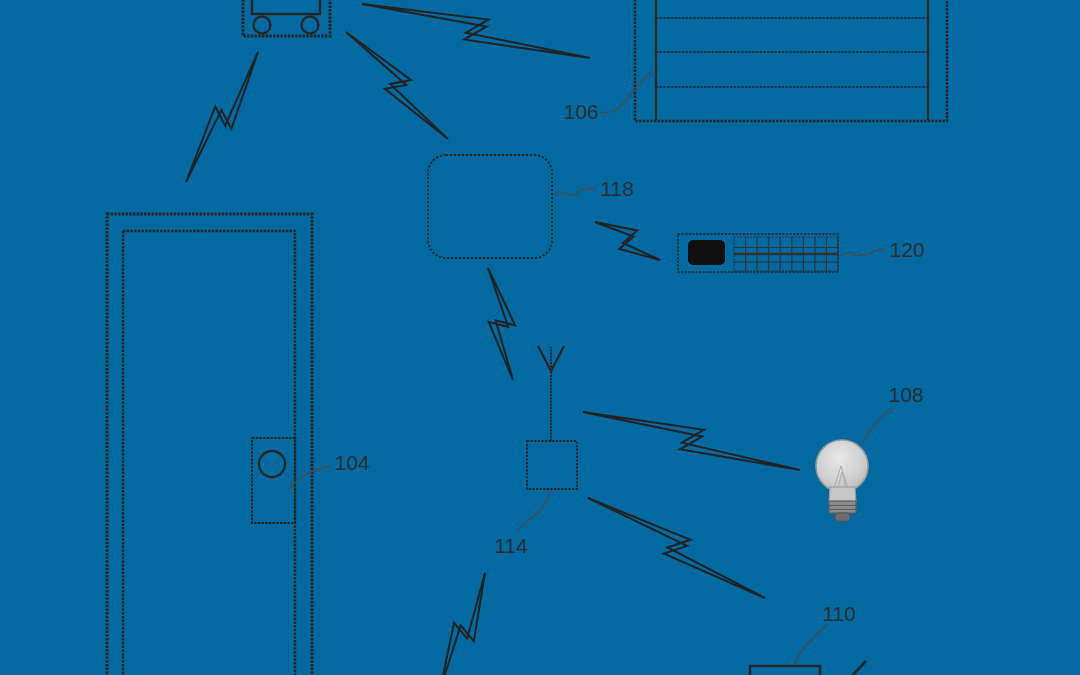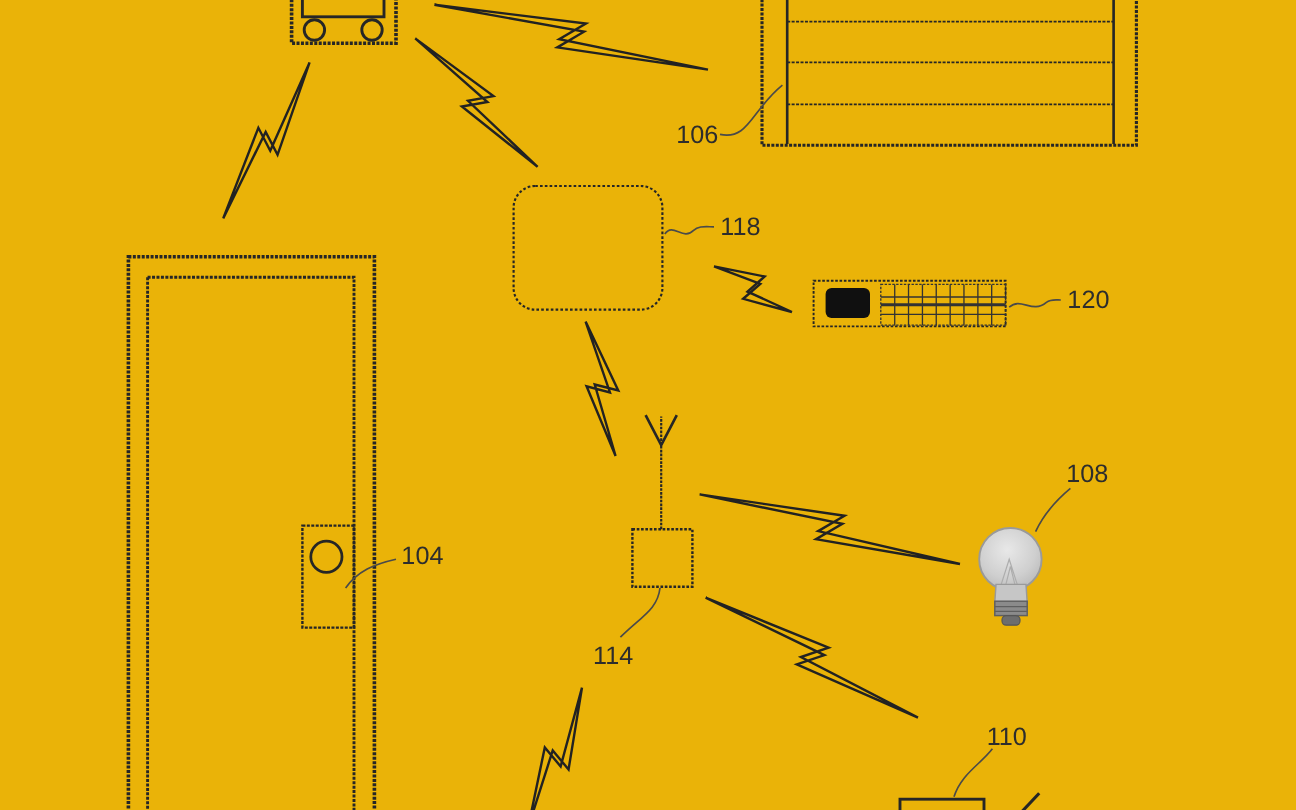--- a/index.html
+++ b/index.html
@@ -1,16 +1,16 @@
 <!DOCTYPE html>
 <html><head>
 <meta charset="utf-8">
 <style>
   html,body{margin:0;padding:0;background:#fff;width:1080px;height:675px;overflow:hidden;}
-  .canvas{position:relative;width:1080px;height:675px;background:#eab308;font-family:"Liberation Sans",sans-serif;}
+  .canvas{position:relative;width:1080px;height:675px;background:#0369a1;font-family:"Liberation Sans",sans-serif;}
   svg{display:block;}
   text.ref{font-family:"Liberation Sans",sans-serif;font-size:21px;fill:#2d2d2d;text-anchor:middle;}
   .ln{stroke:#262626;fill:none;}
   .ldr{stroke:#4a4a4a;stroke-width:1.4;fill:none;}
   .bolt{stroke:#222;stroke-width:2;fill:none;stroke-linejoin:miter;}
 </style>
 </head>
 <body>
 
 <div class="canvas">

